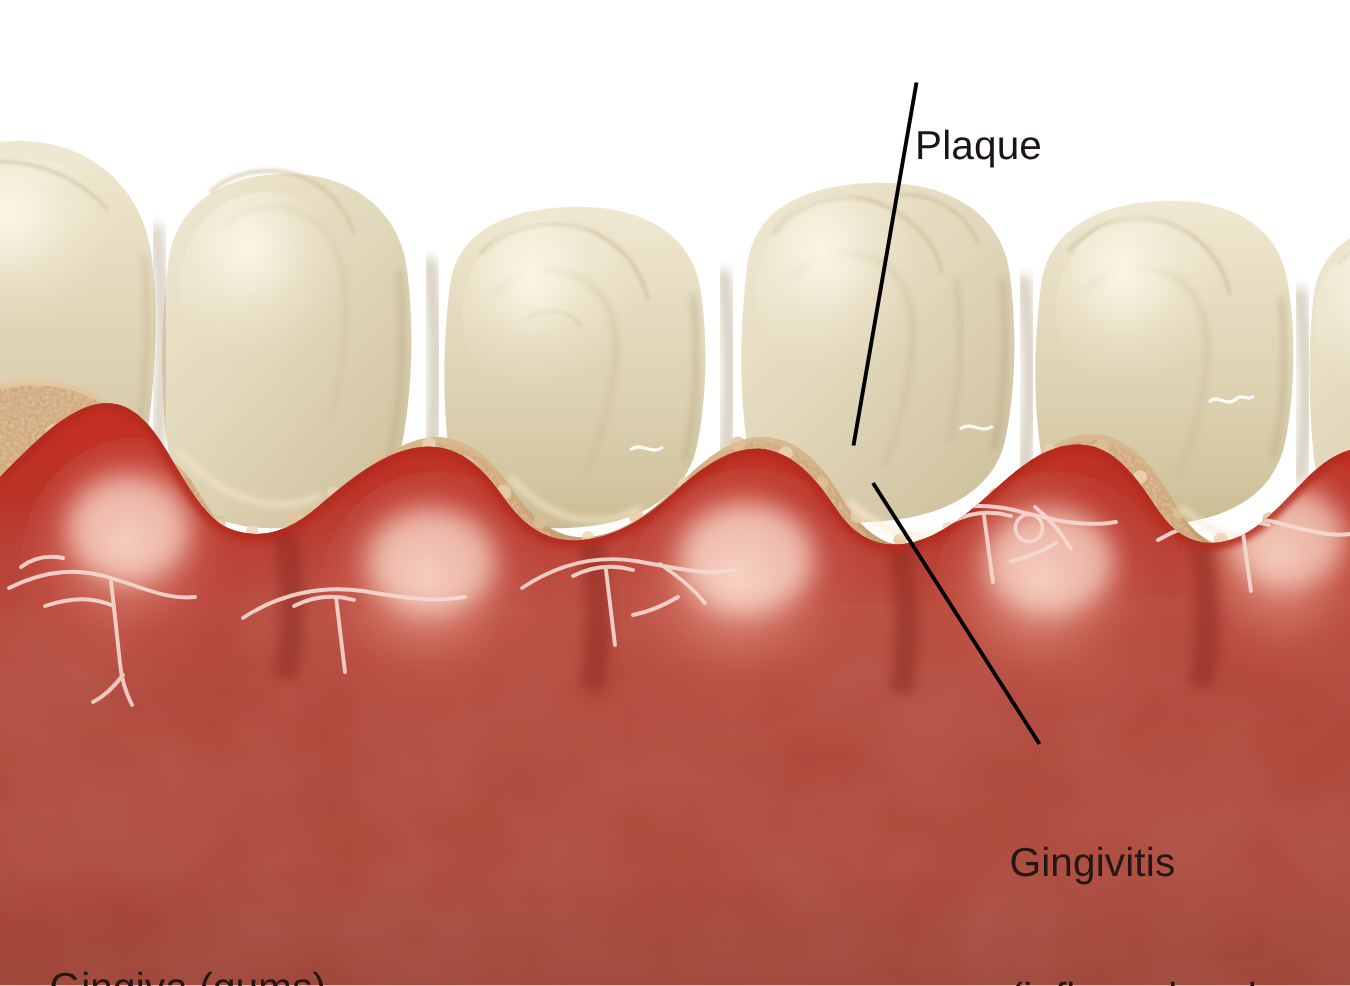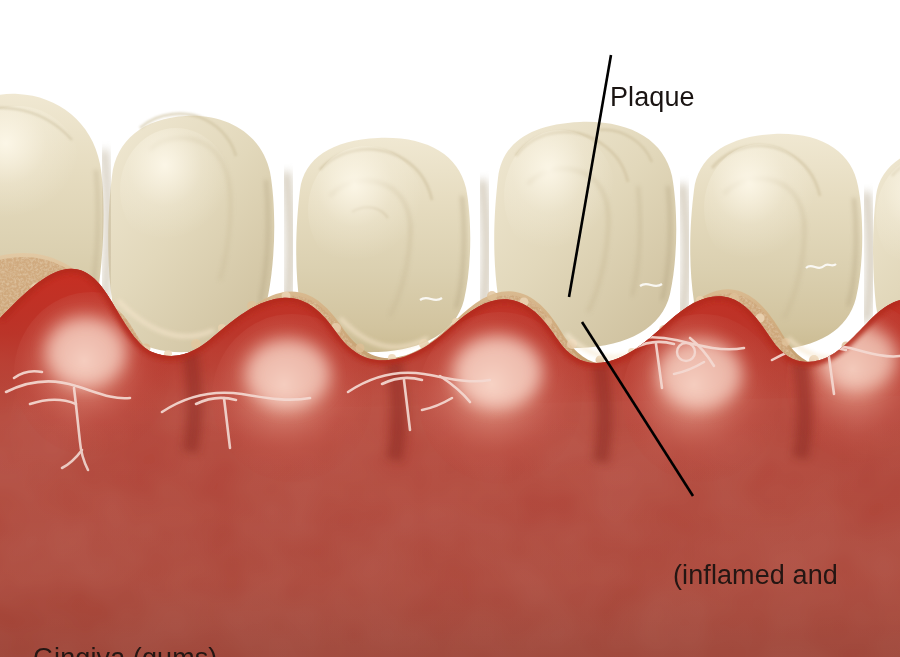--- a/index.html
+++ b/index.html
@@ -538,20 +538,21 @@
       <line x1="611" y1="55" x2="569" y2="297" stroke="#000000" stroke-width="2.6"></line>
       <line x1="582" y1="322" x2="693" y2="496" stroke="#000000" stroke-width="2.6"></line>
     </g>
   </svg>
 
   <div class="label" id="label-plaque">
     <span class="lbl-line">Plaque</span>
   </div>
 
   <div class="label" id="label-gingivitis">
+    <span class="lbl-line">Gingivitis</span>
     <span class="lbl-line">(inflamed and</span>
     
   </div>
 
   <div class="label" id="label-gingiva">
     <span class="lbl-line">Gingiva (gums)</span>
   </div>
 
 </div>
 

